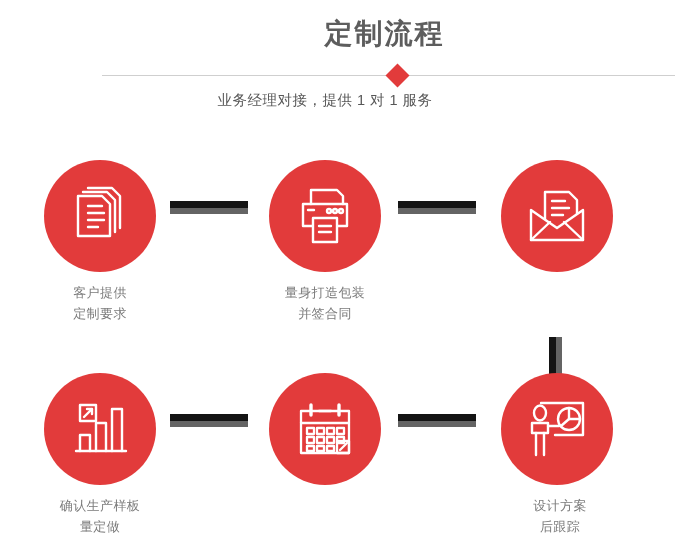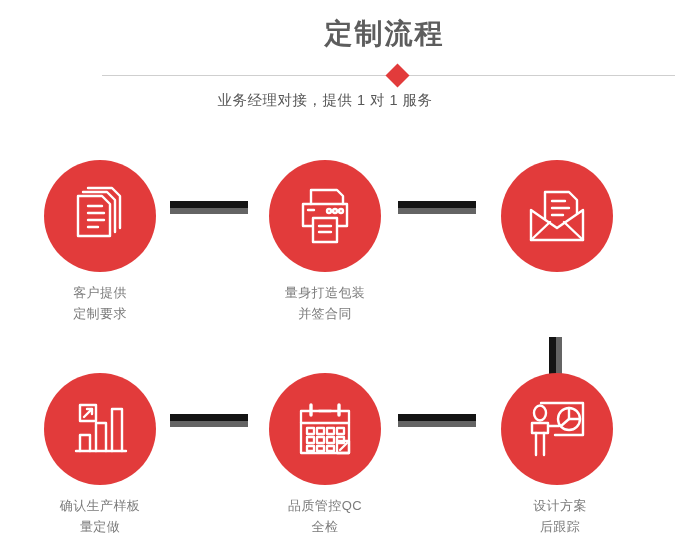--- a/index.html
+++ b/index.html
@@ -320,22 +320,20 @@
             <rect x="34" y="40" width="7" height="6"></rect>
             <rect x="44" y="40" width="7" height="6"></rect>
             <rect x="14" y="49" width="7" height="5"></rect>
             <rect x="24" y="49" width="7" height="5"></rect>
             <rect x="34" y="49" width="7" height="5"></rect>
             <path d="M44 44 H56 V56 H44 Z"></path>
             <path d="M47 53 L54 46"></path>
           </svg>
         </div>
       </div>
-      <div class="step-label">品质管控QC
-全检</div>
     </div>
 
     <div class="connector-h" id="conn-h-4">
       <div class="bar-dark"></div>
       <div class="bar-gray"></div>
     </div>
 
     <div class="flow-step col-2">
       <div class="step-circle">
         <div class="step-icon">

